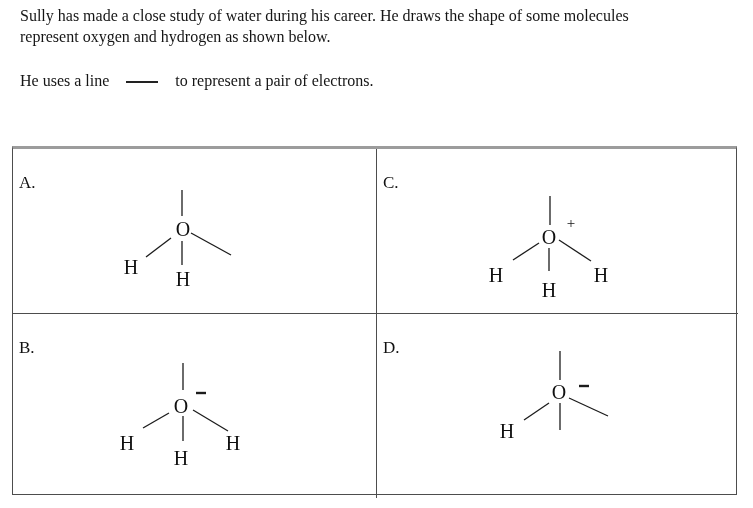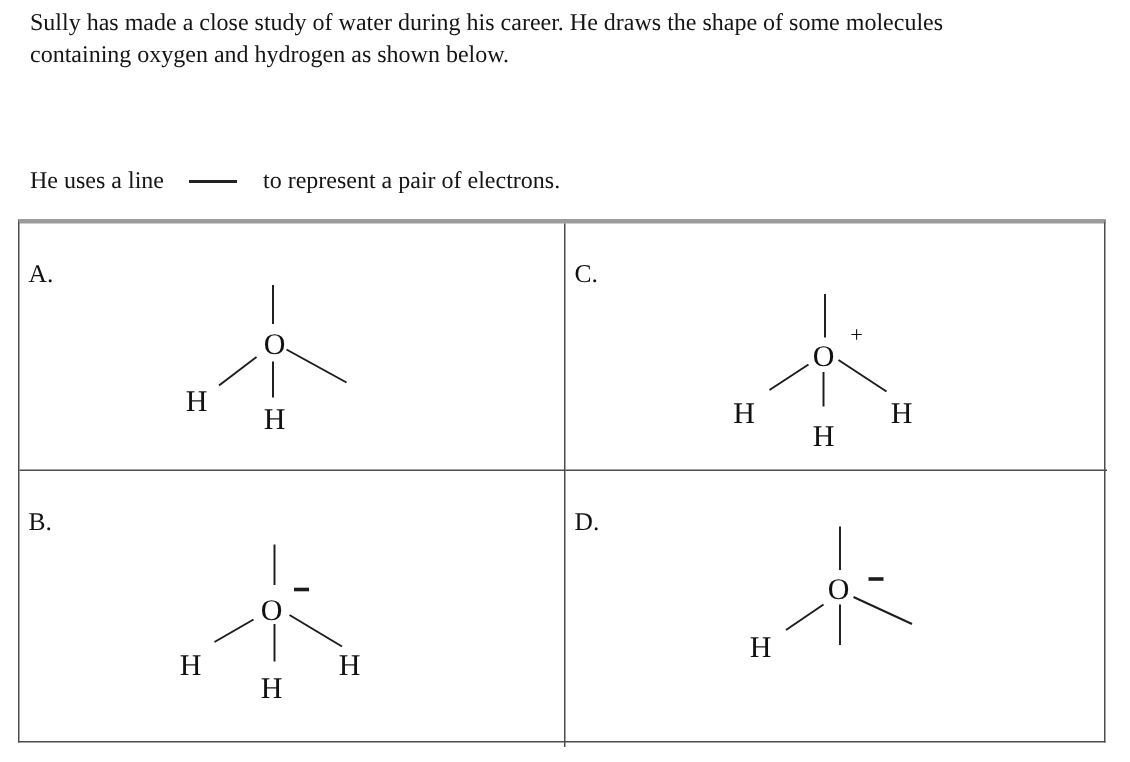--- a/index.html
+++ b/index.html
@@ -6,21 +6,21 @@
   #page {
     position:relative;
     width:743px; height:508px;
     background:#ffffff;
     font-family:"Liberation Serif", serif;
     color:#151515;
     overflow:hidden;
   }
   .para { position:absolute; left:20px; font-size:16px; line-height:21px; white-space:nowrap; }
   #p1 { top:5px; }
-  #p2 { top:70px;margin-top:40px; }
+  #p2 { top:70px; }
   #p3 { top:108px; }
   .pair-line {
     display:inline-block;
     width:32px; height:2px;
     background:#222222;
     vertical-align:middle;
     margin:0 17px;
   }
   #answer-table {
     position:absolute;
@@ -43,21 +43,21 @@
   svg.mol { position:absolute; left:0; top:0; width:100%; height:100%; overflow:visible; }
   svg.mol text { font-family:"Liberation Serif", serif; fill:#111111; }
 </style>
 </head>
 <body>
 
 <div id="page">
 
   <div class="para" id="p1">
     <div>Sully has made a close study of water during his career. He draws the shape of some molecules</div>
-    <div>containing oxygen and hydrogen as shown below.</div>
+    <div>represent oxygen and hydrogen as shown below.</div>
   </div>
 
   <div class="para" id="p2">
     <span>He uses a line</span><span class="pair-line"></span><span>to represent a pair of electrons.</span>
   </div>
 
 
   <div id="answer-table">
     <div class="cell col0 row0">
       <span class="cell-label">A.</span>

